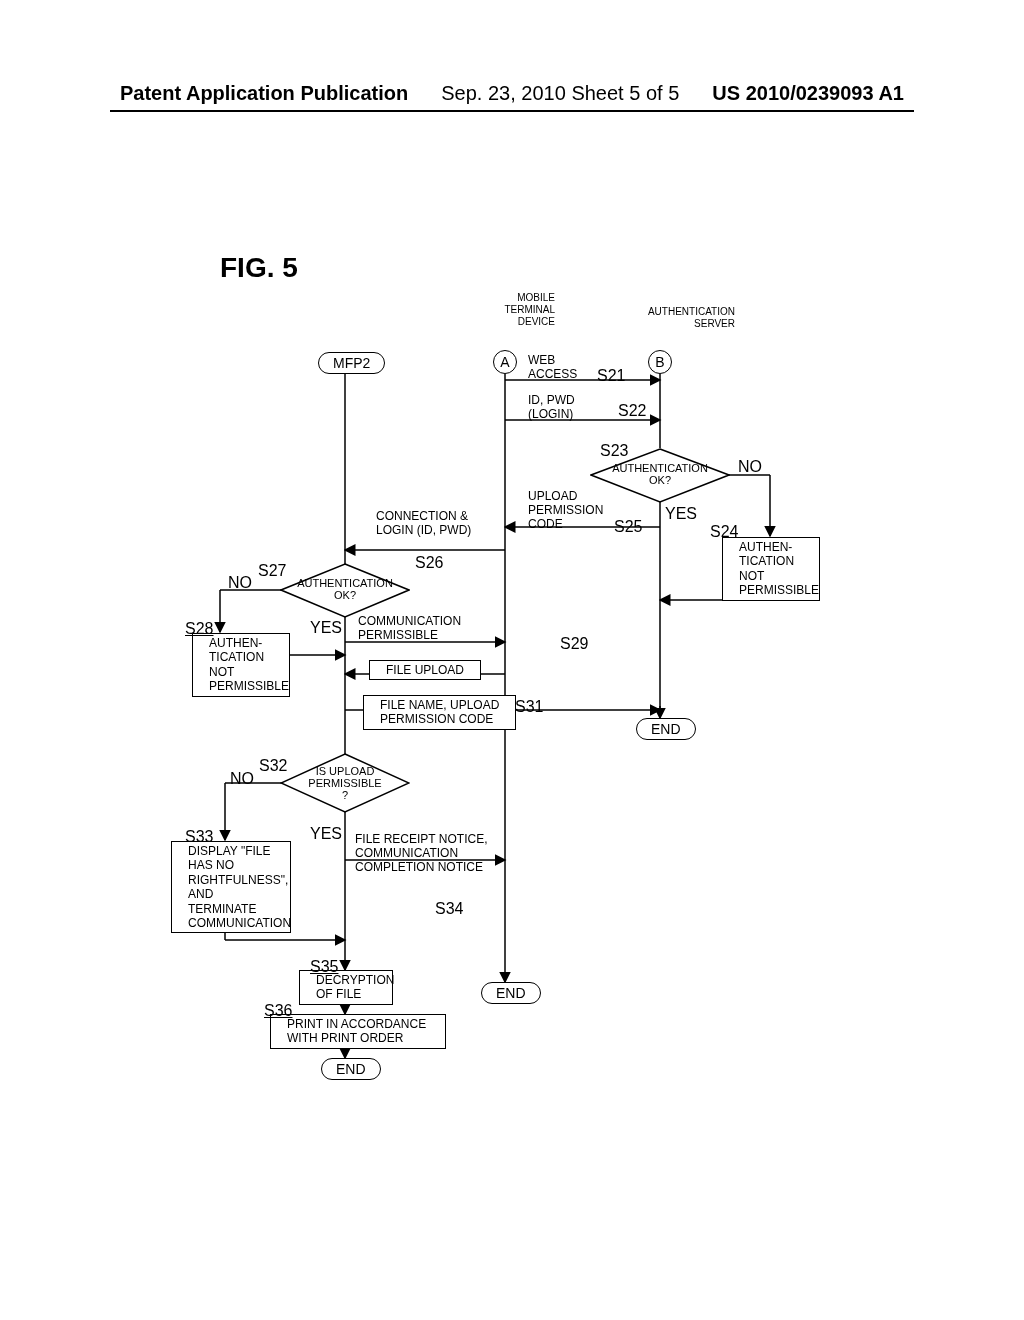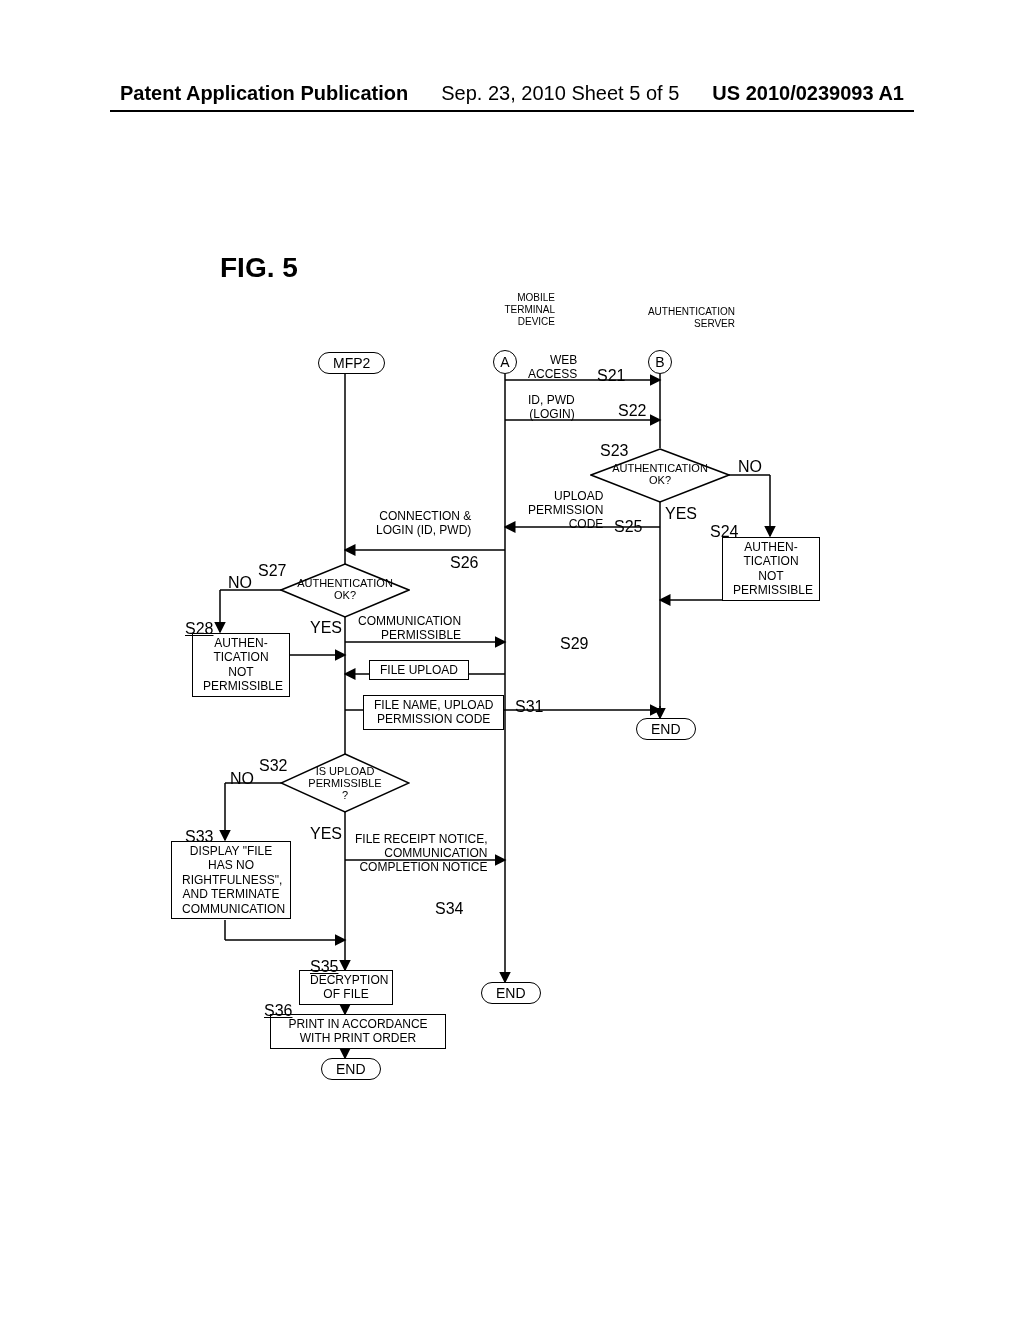--- a/index.html
+++ b/index.html
@@ -64,22 +64,22 @@
       height: 24px;
       font-size: 14px;
       text-align: center;
       line-height: 22px;
       background: white;
     }
     .box {
       position: absolute;
       border: 1.5px solid black;
       font-size: 12px;
-      text-align: center;
-      padding: 2px 10px;
+      text-align: left;
+      padding: 2px 16px;
       background: white;
       line-height: 1.2;
     }
     .diamond-wide {
       position: absolute;
     }
     .diamond-wide svg {
       position: absolute;
       top: 0;
       left: 0;
@@ -87,21 +87,21 @@
     .diamond-text {
       position: absolute;
       font-size: 11px;
       text-align: center;
       line-height: 1.1;
       z-index: 2;
     }
     .label {
       position: absolute;
       font-size: 12px;
-      text-align: right;
+      text-align: left;
       line-height: 1.15;
     }
     .step-label {
       position: absolute;
       font-size: 16px;
     }
     svg.lines {
       position: absolute;
       top: 0;
       left: 0;
@@ -201,21 +201,21 @@
   <div class="step-label" style="top:178px; left:738px;">NO</div>
   <div class="step-label" style="top:225px; left:665px;">YES</div>
 
   <div class="label" style="top:210px; left:528px;">UPLOAD<br>PERMISSION<br>CODE</div>
   <div class="step-label" style="top:238px; left:614px;">S25</div>
 
   <div class="box" style="top:257px; left:722px; width:98px;">AUTHEN-<br>TICATION NOT<br>PERMISSIBLE</div>
   <div class="step-label" style="top:243px; left:710px;">S24</div>
 
   <div class="label" style="top:230px; left:376px;">CONNECTION &amp;<br>LOGIN (ID, PWD)</div>
-  <div class="step-label" style="top:274px; left:415px;margin-left:35px;">S26</div>
+  <div class="step-label" style="top:274px; left:415px;">S26</div>
 
   <div class="diamond-wide" style="top:283px; left:280px; width:130px; height:55px;">
     <svg width="130" height="55">
         <polygon points="65,1 129,27 65,54 1,27" fill="white" stroke="black" stroke-width="1.5"></polygon>
       </svg>
   </div>
   <div class="diamond-text" style="top:297px; left:293px; width:104px;">AUTHENTICATION<br>OK?</div>
   <div class="step-label" style="top:282px; left:258px;">S27</div>
   <div class="step-label" style="top:294px; left:228px;">NO</div>
   <div class="step-label" style="top:339px; left:310px;">YES</div>

